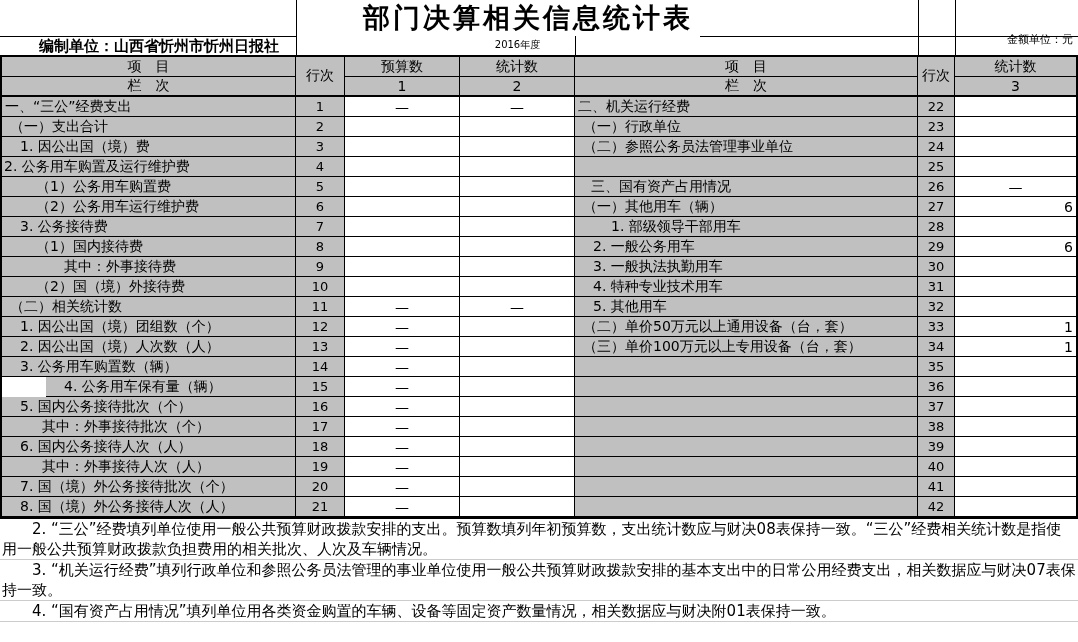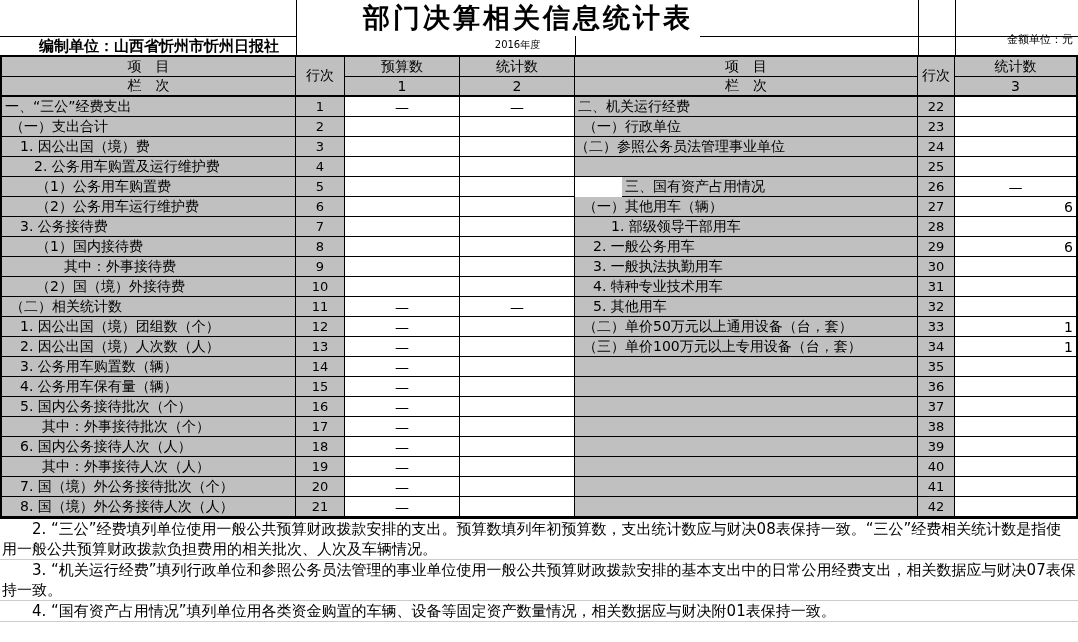--- a/index.html
+++ b/index.html
@@ -82,35 +82,35 @@
       <div class="cell no">2</div>
       <div class="cell val r"></div>
       <div class="cell val r"></div>
       <div class="cell lab" style="padding-left: 8px;">（一）行政单位</div>
       <div class="cell no">23</div>
       <div class="cell val r lastcol"></div>
       <div class="cell lab" style="padding-left: 18px;">1. 因公出国（境）费</div>
       <div class="cell no">3</div>
       <div class="cell val r"></div>
       <div class="cell val r"></div>
-      <div class="cell lab" style="">（二）参照公务员法管理事业单位</div>
+      <div class="cell lab" style="padding-left: 8px;">（二）参照公务员法管理事业单位</div>
       <div class="cell no">24</div>
       <div class="cell val r lastcol"></div>
-      <div class="cell lab" style="padding-left: 32px;">2. 公务用车购置及运行维护费</div>
+      <div class="cell lab" style="padding-left: 2px;">2. 公务用车购置及运行维护费</div>
       <div class="cell no">4</div>
       <div class="cell val r"></div>
       <div class="cell val r"></div>
       <div class="cell lab" style="padding-left: 3px;"></div>
       <div class="cell no">25</div>
       <div class="cell val r lastcol"></div>
       <div class="cell lab" style="padding-left: 34px;">（1）公务用车购置费</div>
       <div class="cell no">5</div>
       <div class="cell val r"></div>
       <div class="cell val r"></div>
-      <div class="cell lab" style="padding-left: 3px; margin-left: 47px;">三、国有资产占用情况</div>
+      <div class="cell lab" style="padding-left: 16px;">三、国有资产占用情况</div>
       <div class="cell no">26</div>
       <div class="cell val c lastcol">—</div>
       <div class="cell lab" style="padding-left: 34px;">（2）公务用车运行维护费</div>
       <div class="cell no">6</div>
       <div class="cell val r"></div>
       <div class="cell val r"></div>
       <div class="cell lab" style="padding-left: 8px;">（一）其他用车（辆）</div>
       <div class="cell no">27</div>
       <div class="cell val r lastcol">6</div>
       <div class="cell lab" style="padding-left: 18px;">3. 公务接待费</div>
@@ -162,21 +162,21 @@
       <div class="cell lab" style="padding-left: 8px;">（三）单价100万元以上专用设备（台，套）</div>
       <div class="cell no">34</div>
       <div class="cell val r lastcol">1</div>
       <div class="cell lab" style="padding-left: 18px;">3. 公务用车购置数（辆）</div>
       <div class="cell no">14</div>
       <div class="cell val c">—</div>
       <div class="cell val r"></div>
       <div class="cell lab" style="padding-left: 3px;"></div>
       <div class="cell no">35</div>
       <div class="cell val r lastcol"></div>
-      <div class="cell lab" style="padding-left: 18px;">4. 公务用车保有量（辆）</div>
+      <div class="cell lab" style="padding-left: 18px; margin-left: 44px;">4. 公务用车保有量（辆）</div>
       <div class="cell no">15</div>
       <div class="cell val c">—</div>
       <div class="cell val r"></div>
       <div class="cell lab" style="padding-left: 3px;"></div>
       <div class="cell no">36</div>
       <div class="cell val r lastcol"></div>
       <div class="cell lab" style="padding-left: 18px;">5. 国内公务接待批次（个）</div>
       <div class="cell no">16</div>
       <div class="cell val c">—</div>
       <div class="cell val r"></div>

